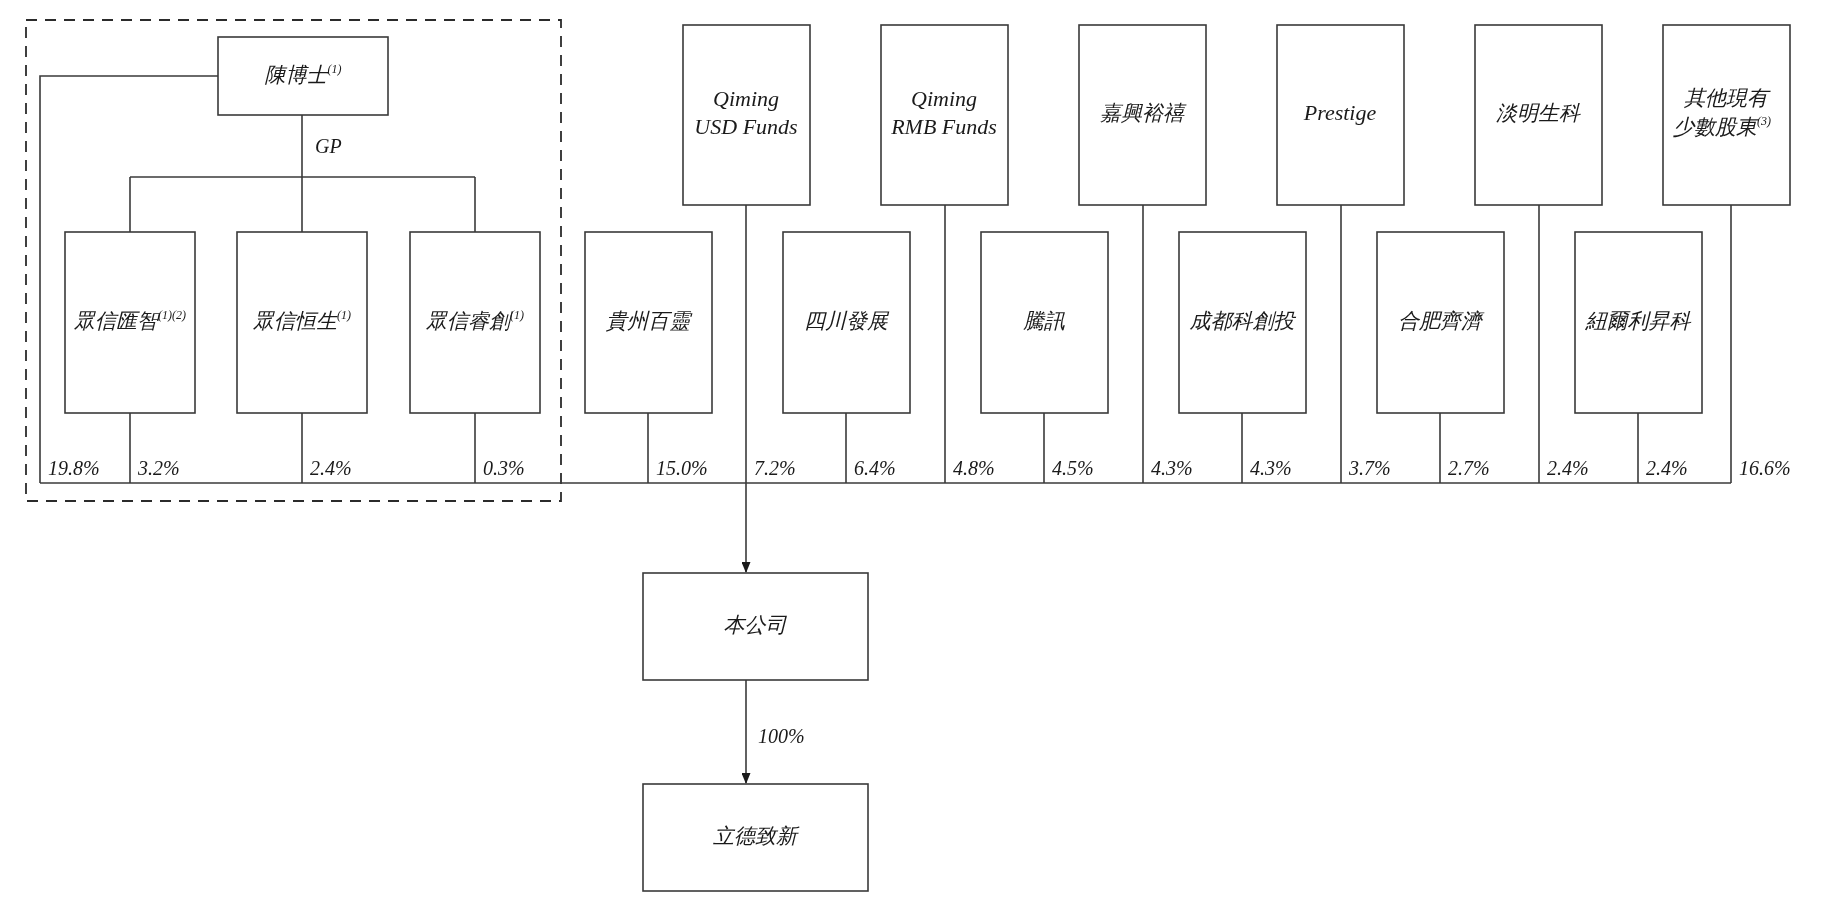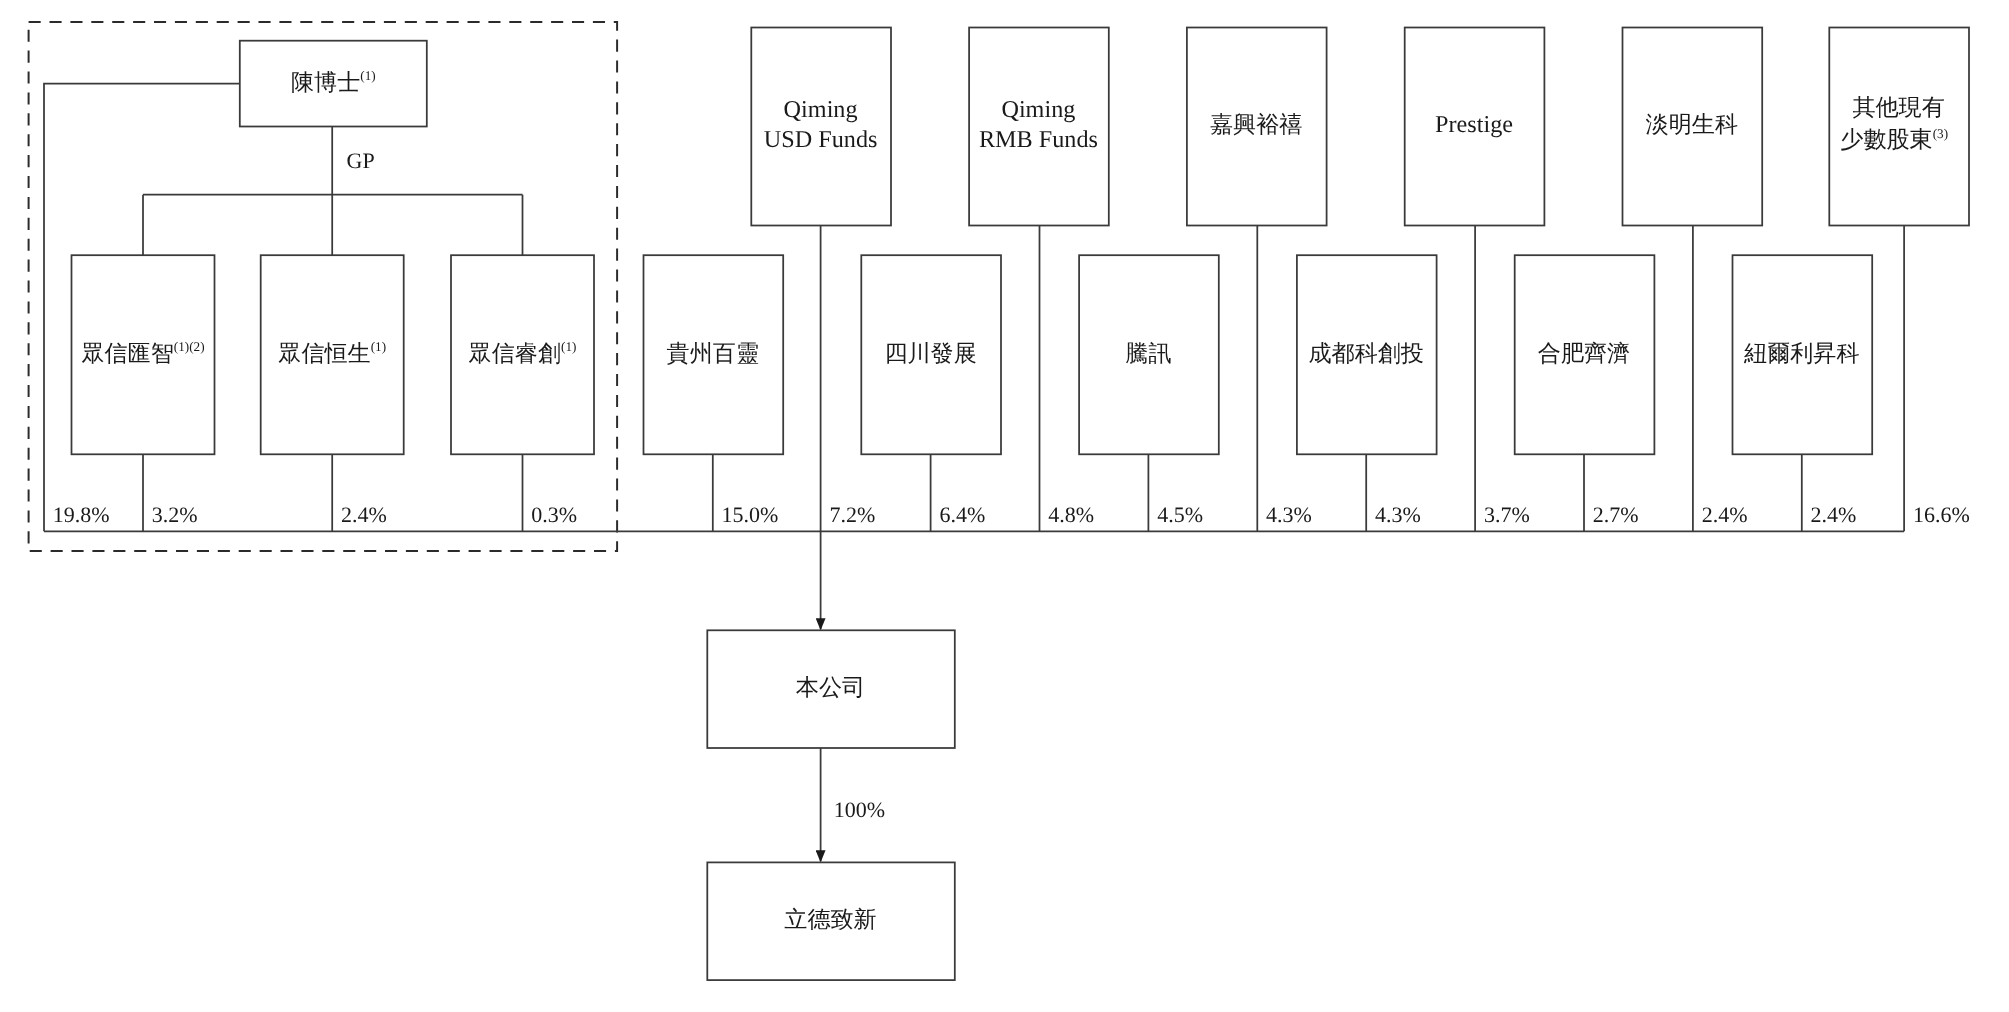--- a/index.html
+++ b/index.html
@@ -11,20 +11,21 @@
     width: 1826px;
     height: 920px;
     font-family: "Liberation Serif", "DejaVu Serif", serif;
     color: #1a1a1a;
     overflow: hidden;
   }
   #chart-root {
     position: relative;
     width: 1652px;
     height: 920px;
+    font-style: italic;
   }
   svg.diagram {
     position: absolute;
     left: 0;
     top: 0;
     width: 1826px;
     height: 920px;
   }
   .node-box {
     fill: #ffffff;

